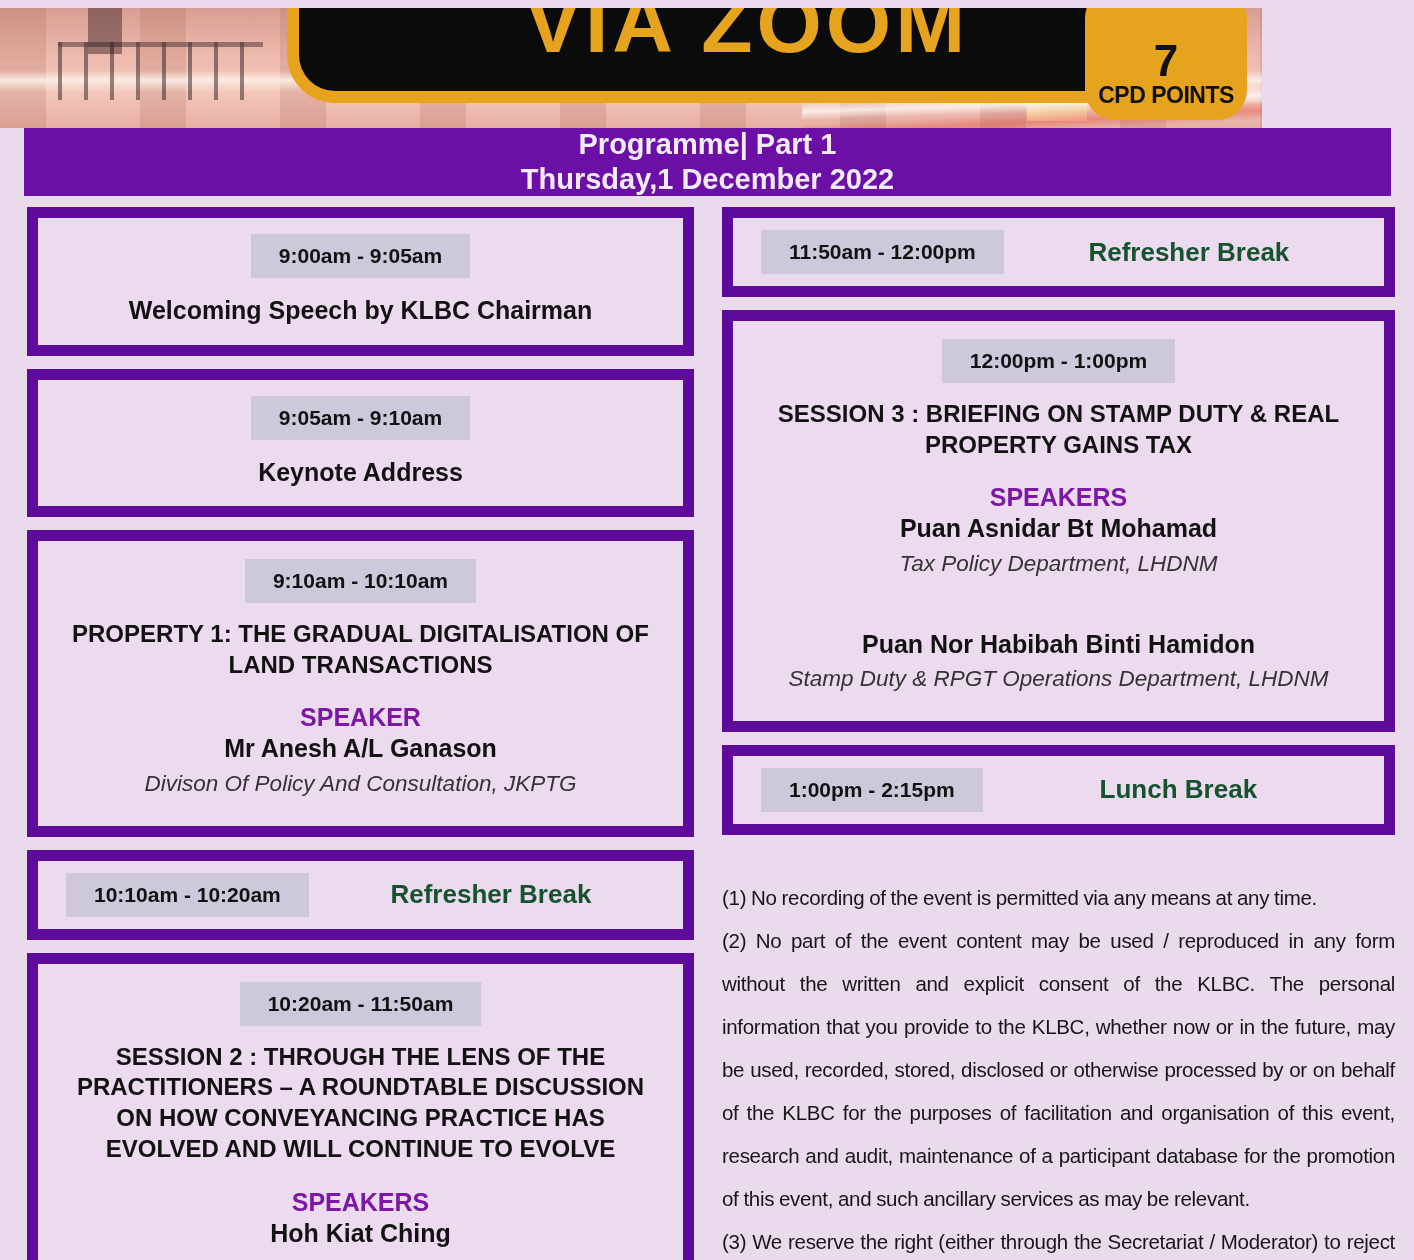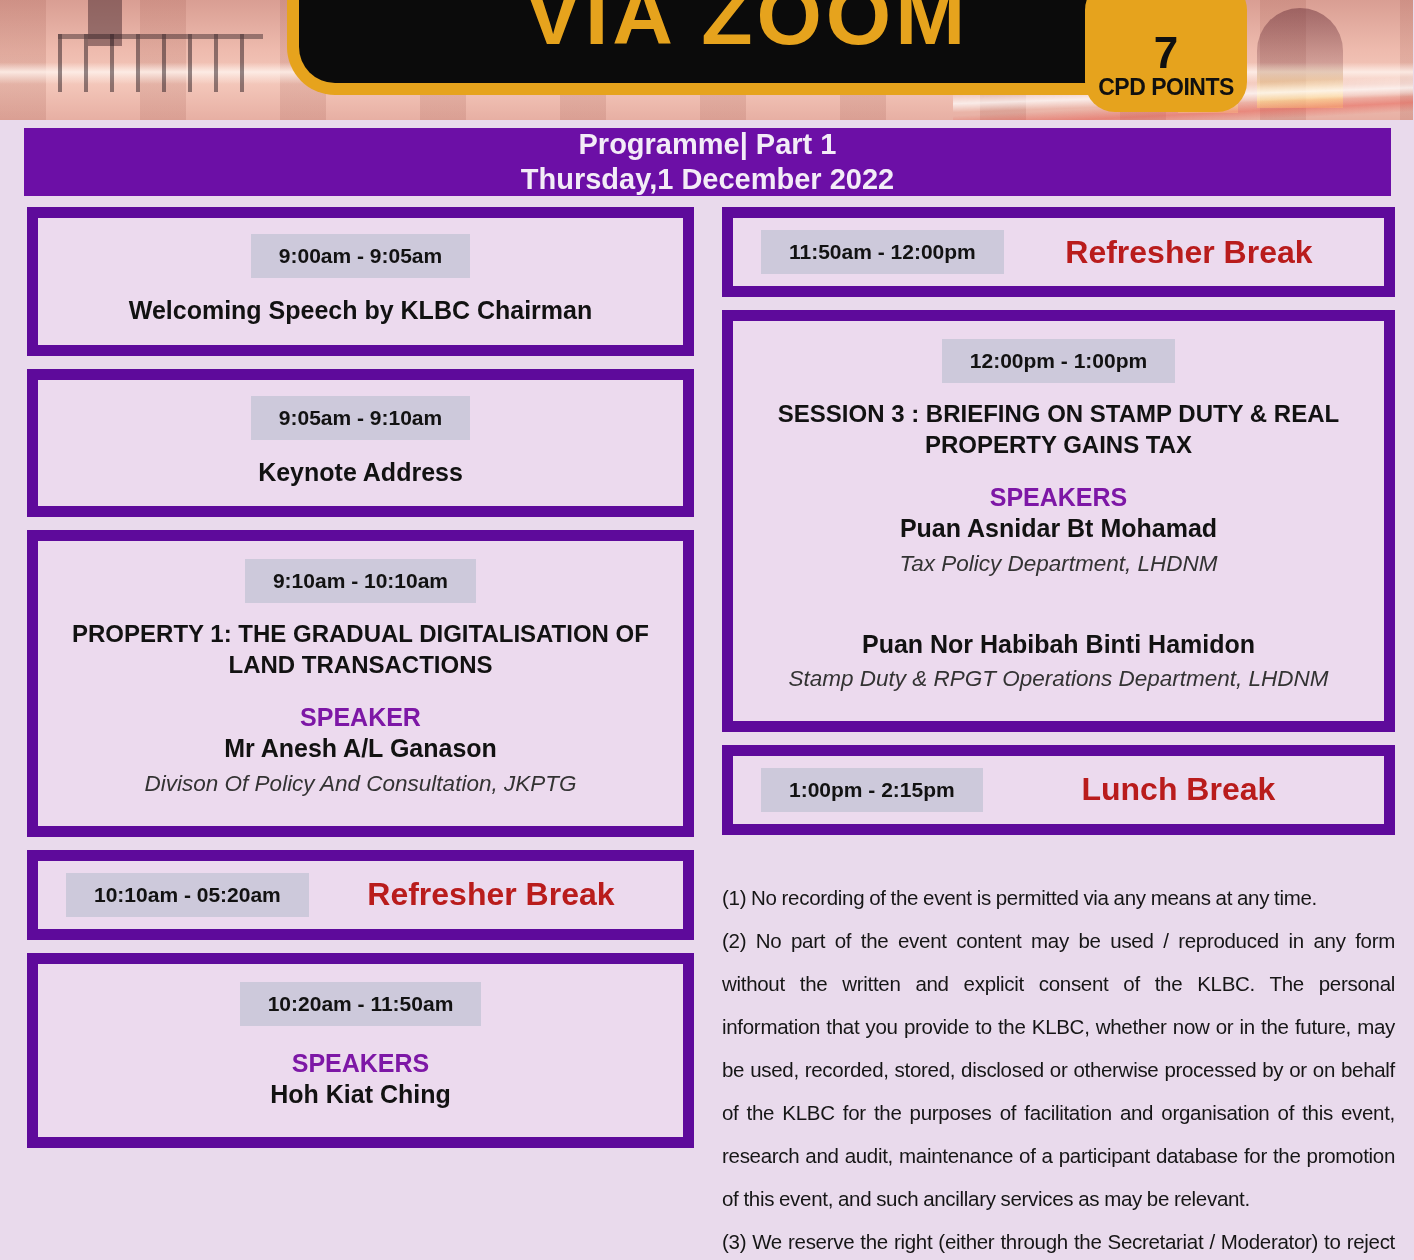--- a/index.html
+++ b/index.html
@@ -1,21 +1,21 @@
 <!DOCTYPE html>
 <html><head>
 <meta charset="utf-8">
 <style>
   * { margin:0; padding:0; box-sizing:border-box; }
   html,body { width:1414px; height:1260px; overflow:hidden; }
   body { font-family:"Liberation Sans", sans-serif; background:#e9daec; }
   .page { position:relative; width:1414px; height:1260px; background:#e9daec; }
 
   
-  .banner { position:absolute; left:0; top:0; width:1413px; height:120px; overflow:hidden;
+  .banner { position:absolute; left:0; top:8px; width:1262px; height:120px; overflow:hidden;
     background:
       linear-gradient(180deg, rgba(255,244,238,0) 52%, rgba(255,242,236,0.85) 60%, rgba(255,242,236,0) 70%),
       repeating-linear-gradient(90deg, rgba(150,75,64,0.16) 0 46px, rgba(150,75,64,0) 46px 140px),
       linear-gradient(180deg, #d99e93 0%, #eebbae 42%, #f4c8bb 68%, #e7afa3 100%);
   }
   .fence { position:absolute; height:58px; top:34px; opacity:.75;
     background: repeating-linear-gradient(90deg, rgba(35,22,28,0.65) 0 4px, rgba(35,22,28,0) 4px 26px);
     border-top:5px solid rgba(35,22,28,0.55); }
   .fence.f1 { left:58px;  width:205px; }
   .fence.f2 { left:485px; width:190px; }
@@ -55,21 +55,21 @@
   .col { width:673px; display:flex; flex-direction:column; }
 
   .box { border:11px solid #5e0a9b; background:#ecdaee; margin-bottom:13px; }
   .box.simple { min-height:112px; padding:16px 20px 18px; text-align:center; }
   .box.break  { min-height:78px; display:flex; align-items:center; padding:12px 10px 12px 28px; }
   .box.session{ padding:18px 26px 26px; text-align:center; }
 
   .time-badge { display:inline-block; background:#cdc9db; color:#121212; font-weight:bold;
     font-size:21px; padding:10px 28px; }
   .box.break .time-badge { flex:0 0 auto; }
-  .break-label { flex:1; text-align:center; font-weight:bold; font-size:32px; color:#b91c1c; }
+  .break-label { flex:1; text-align:center; font-weight:bold; font-size:26px; color:#14532d; }
 
   .box-title { font-weight:bold; font-size:25px; color:#121212; margin-top:16px; line-height:1.3;text-align:center; }
   .session .box-title { font-size:24px; line-height:1.28; max-width:600px; margin-left:auto; margin-right:auto; }
   .speakers-label { color:#7d17a6; font-weight:bold; font-size:25px; margin-top:23px; }
   .speaker-group { }
   .speaker-group + .speaker-group { margin-top:16px; }
   #col-right .speaker-group + .speaker-group { margin-top:48px; }
   .speaker-name { font-weight:bold; font-size:25px; color:#121212; line-height:1.35; }
   .speaker-affil { font-style:italic; font-size:22.5px; color:#333; line-height:1.4; margin-top:2px; }
 
@@ -109,24 +109,24 @@
 
   <div class="columns">
     <div class="col" id="col-left">
         <div class="box simple"><span class="time-badge">9:00am - 9:05am</span><div class="box-title">Welcoming Speech by KLBC Chairman</div></div>
         <div class="box simple"><span class="time-badge">9:05am - 9:10am</span><div class="box-title">Keynote Address</div></div>
         <div class="box session"><span class="time-badge">9:10am - 10:10am</span><div class="box-title">PROPERTY 1: THE GRADUAL DIGITALISATION OF LAND TRANSACTIONS</div><div class="speakers-label">SPEAKER</div><div class="speaker-group">
             <div class="speaker-name">Mr Anesh A/L Ganason</div>
             <div class="speaker-affil">Divison Of Policy And Consultation, JKPTG</div>
           </div></div>
         <div class="box break">
-          <span class="time-badge">10:10am - 05:20am</span>
+          <span class="time-badge">10:10am - 10:20am</span>
           <span class="break-label">Refresher Break</span>
         </div>
-        <div class="box session"><span class="time-badge">10:20am - 11:50am</span><div class="speakers-label">SPEAKERS</div><div class="speaker-group">
+        <div class="box session"><span class="time-badge">10:20am - 11:50am</span><div class="box-title">SESSION 2 : THROUGH THE LENS OF THE PRACTITIONERS – A ROUNDTABLE DISCUSSION ON HOW CONVEYANCING PRACTICE HAS EVOLVED AND WILL CONTINUE TO EVOLVE</div><div class="speakers-label">SPEAKERS</div><div class="speaker-group">
             <div class="speaker-name">Hoh Kiat Ching</div>
           </div></div>
       </div>
     <div class="col" id="col-right">
         <div class="box break">
           <span class="time-badge">11:50am - 12:00pm</span>
           <span class="break-label">Refresher Break</span>
         </div>
         <div class="box session"><span class="time-badge">12:00pm - 1:00pm</span><div class="box-title">SESSION 3 : BRIEFING ON STAMP DUTY &amp; REAL PROPERTY GAINS TAX</div><div class="speakers-label">SPEAKERS</div><div class="speaker-group">
             <div class="speaker-name">Puan Asnidar Bt Mohamad</div>

